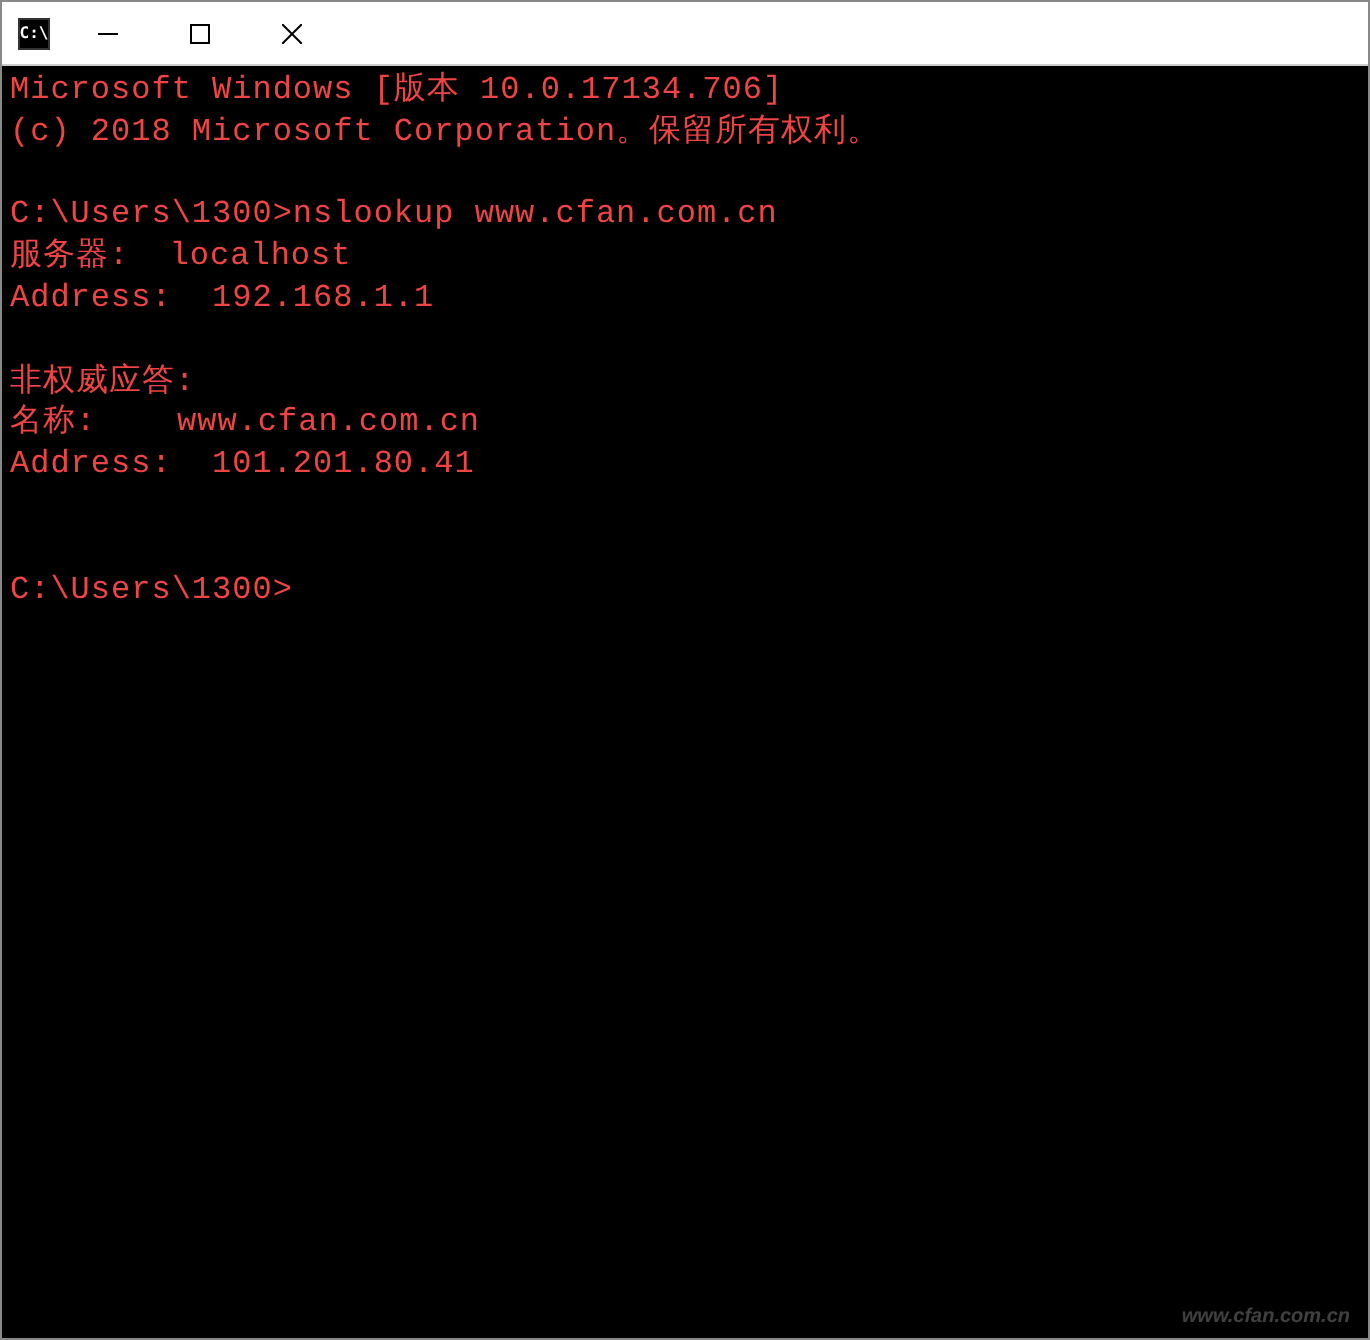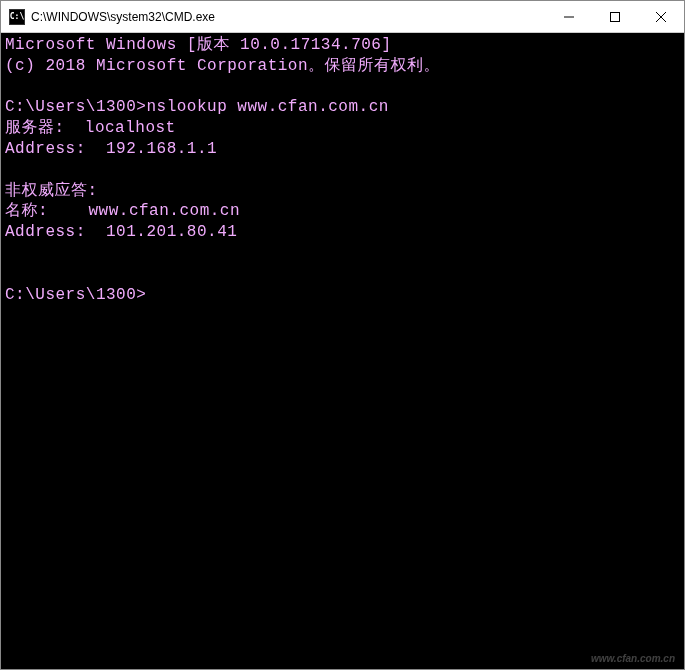--- a/index.html
+++ b/index.html
@@ -65,21 +65,21 @@
       cursor: pointer;
       font-family: "Segoe UI", sans-serif;
     }
     .win-btn svg {
       width: 10px;
       height: 10px;
     }
     .terminal {
       flex: 1;
       background: #000000;
-      color: #f0abfc;
+      color: #ef4444;
       font-family: "NSimSun", "SimSun", "Consolas", "Courier New", monospace;
       font-size: 16px;
       line-height: 1.3;
       padding: 2px 4px;
       white-space: pre;
       overflow: hidden;
       letter-spacing: 0.5px;
     }
     .watermark {
       position: absolute;
@@ -92,21 +92,20 @@
       font-weight: bold;
       pointer-events: none;
     }
   </style>
 </head>
 <body>
 
 <div class="window">
   <div class="titlebar">
     <div class="app-icon">C:\</div>
-    <div class="title-text">C:\WINDOWS\system32\CMD.exe</div>
     <div class="window-controls">
       <button class="win-btn">
         <svg viewBox="0 0 10 10">
             <line x1="0" y1="5" x2="10" y2="5" stroke="#000" stroke-width="1"></line>
           </svg>
       </button>
       <button class="win-btn">
         <svg viewBox="0 0 10 10">
             <rect x="0.5" y="0.5" width="9" height="9" fill="none" stroke="#000" stroke-width="1"></rect>
           </svg>

